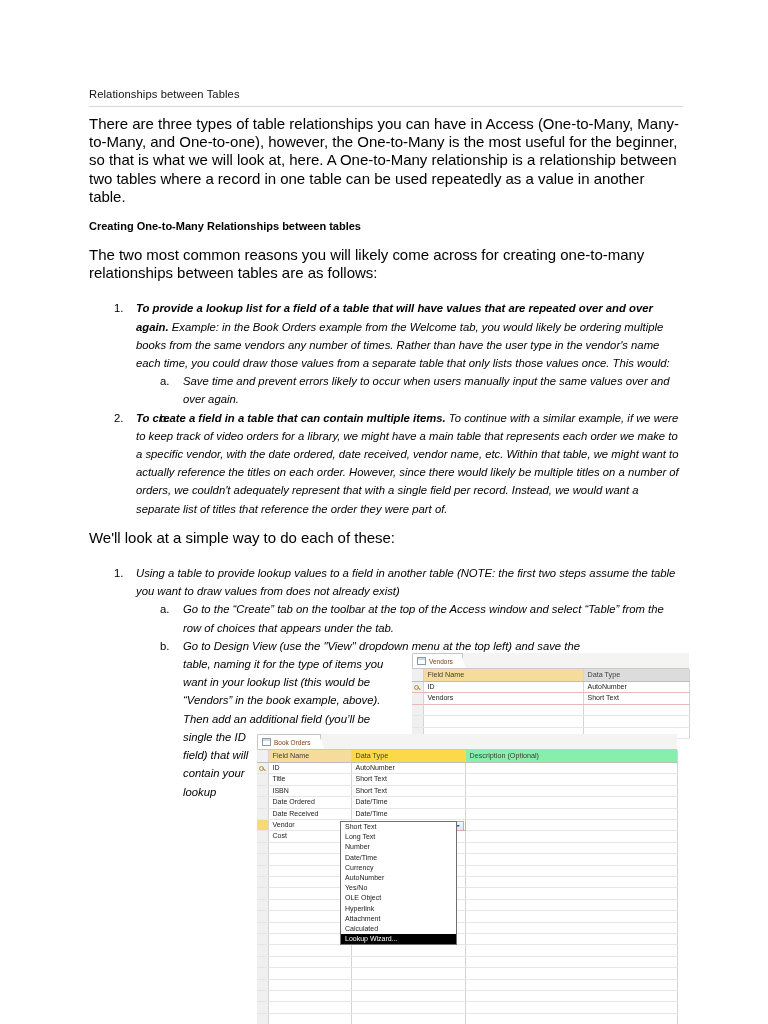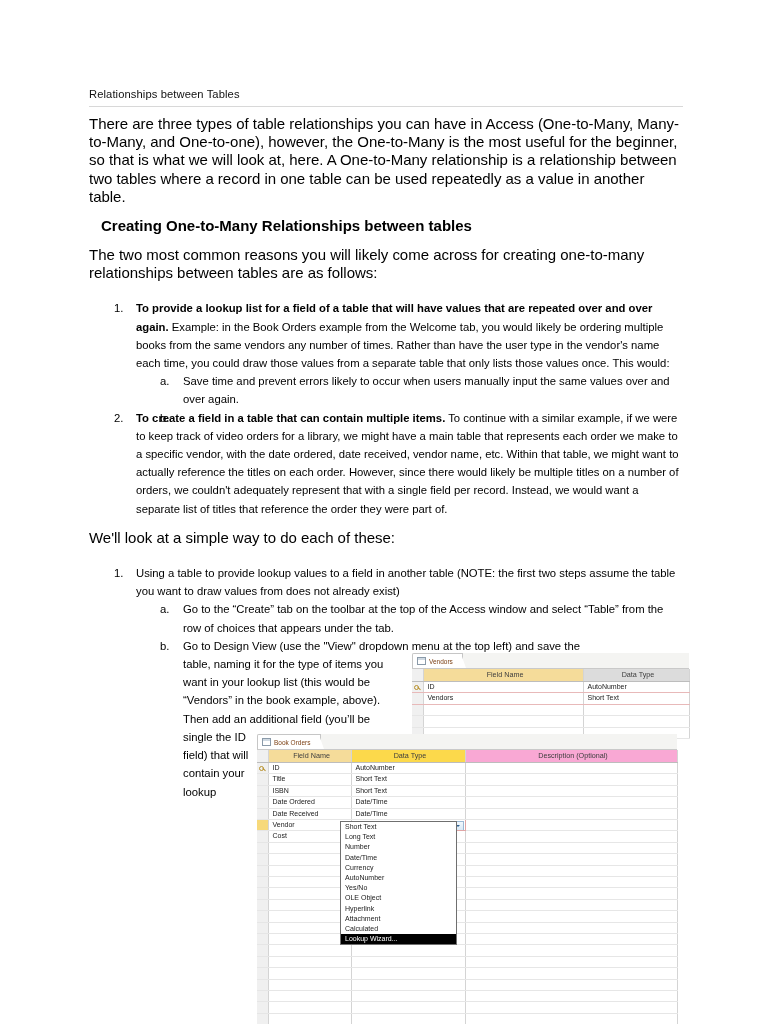--- a/index.html
+++ b/index.html
@@ -49,42 +49,42 @@
 
   p.body {
     font-size: 15px;
     line-height: 18.2px;
     margin: 0 0 11px 0;
     text-align: left;
     letter-spacing: -.02px;
   }
 
   h2.sub {
-    font-size: 15px;
+    font-size: 11px;
     line-height: 18px;
     font-weight: 700;
-    margin: 0 0 11px 12px;
+    margin: 0 0 11px 0;
   }
 
   
   .olist { margin: 0; padding: 0; list-style: none; }
   .li {
     position: relative;
     font-size: 11.3px;
     line-height: 18.2px;
     margin-bottom: 0px;
   }
   .li .marker {
     position: absolute;
     left: 0;
     top: 0;
     width: 22px;
     text-align: left;
   }
-  .li .txt { display: block; }
+  .li .txt { display: block; font-style: italic; }
 
   
   .lvl1 { padding-left: 47px; }
   .lvl1 > .marker { left: 25px; }
   .lvl1 > .txt { font-weight: 700; }
   .lvl1 > .txt .norm { font-weight: 400; }
 
   
   .lvl2 { padding-left: 94px; font-weight: 400; }
   .lvl2 > .marker { left: 71px; }
@@ -166,31 +166,30 @@
     text-align: left;
     height: 10.4px;
     line-height: 10.4px;
     border-right: 1px solid #d4d4d4;
     border-bottom: 1px solid #e6e6e6;
     color: #1a1a1a;
     overflow: hidden;
     white-space: nowrap;
   }
   .grid th {
-    text-align: center;
     font-size: 7.2px;
     height: 12px;
     line-height: 12px;
     color: #3d3d3d;
     border-bottom: 1px solid #bdbdbd;
   }
   .th-field { background: #f5dc9a; }
   .th-type  { background: #dcdcdc; }
   .th-type-hl { background: #fcd94b; }
-  .th-desc  { background: #f9a8d4; }
+  .th-desc  { background: #86efac; }
 
   .col-sel { width: 11px; background: #f0f0f0; border-right: 1px solid #c9c9c9; padding: 0 !important; }
   .col-sel.active { background: #f7d97a; }
 
   .keyico {
     display: block;
     width: 7px; height: 7px;
     margin: 2px auto 0 auto;
     position: relative;
   }

